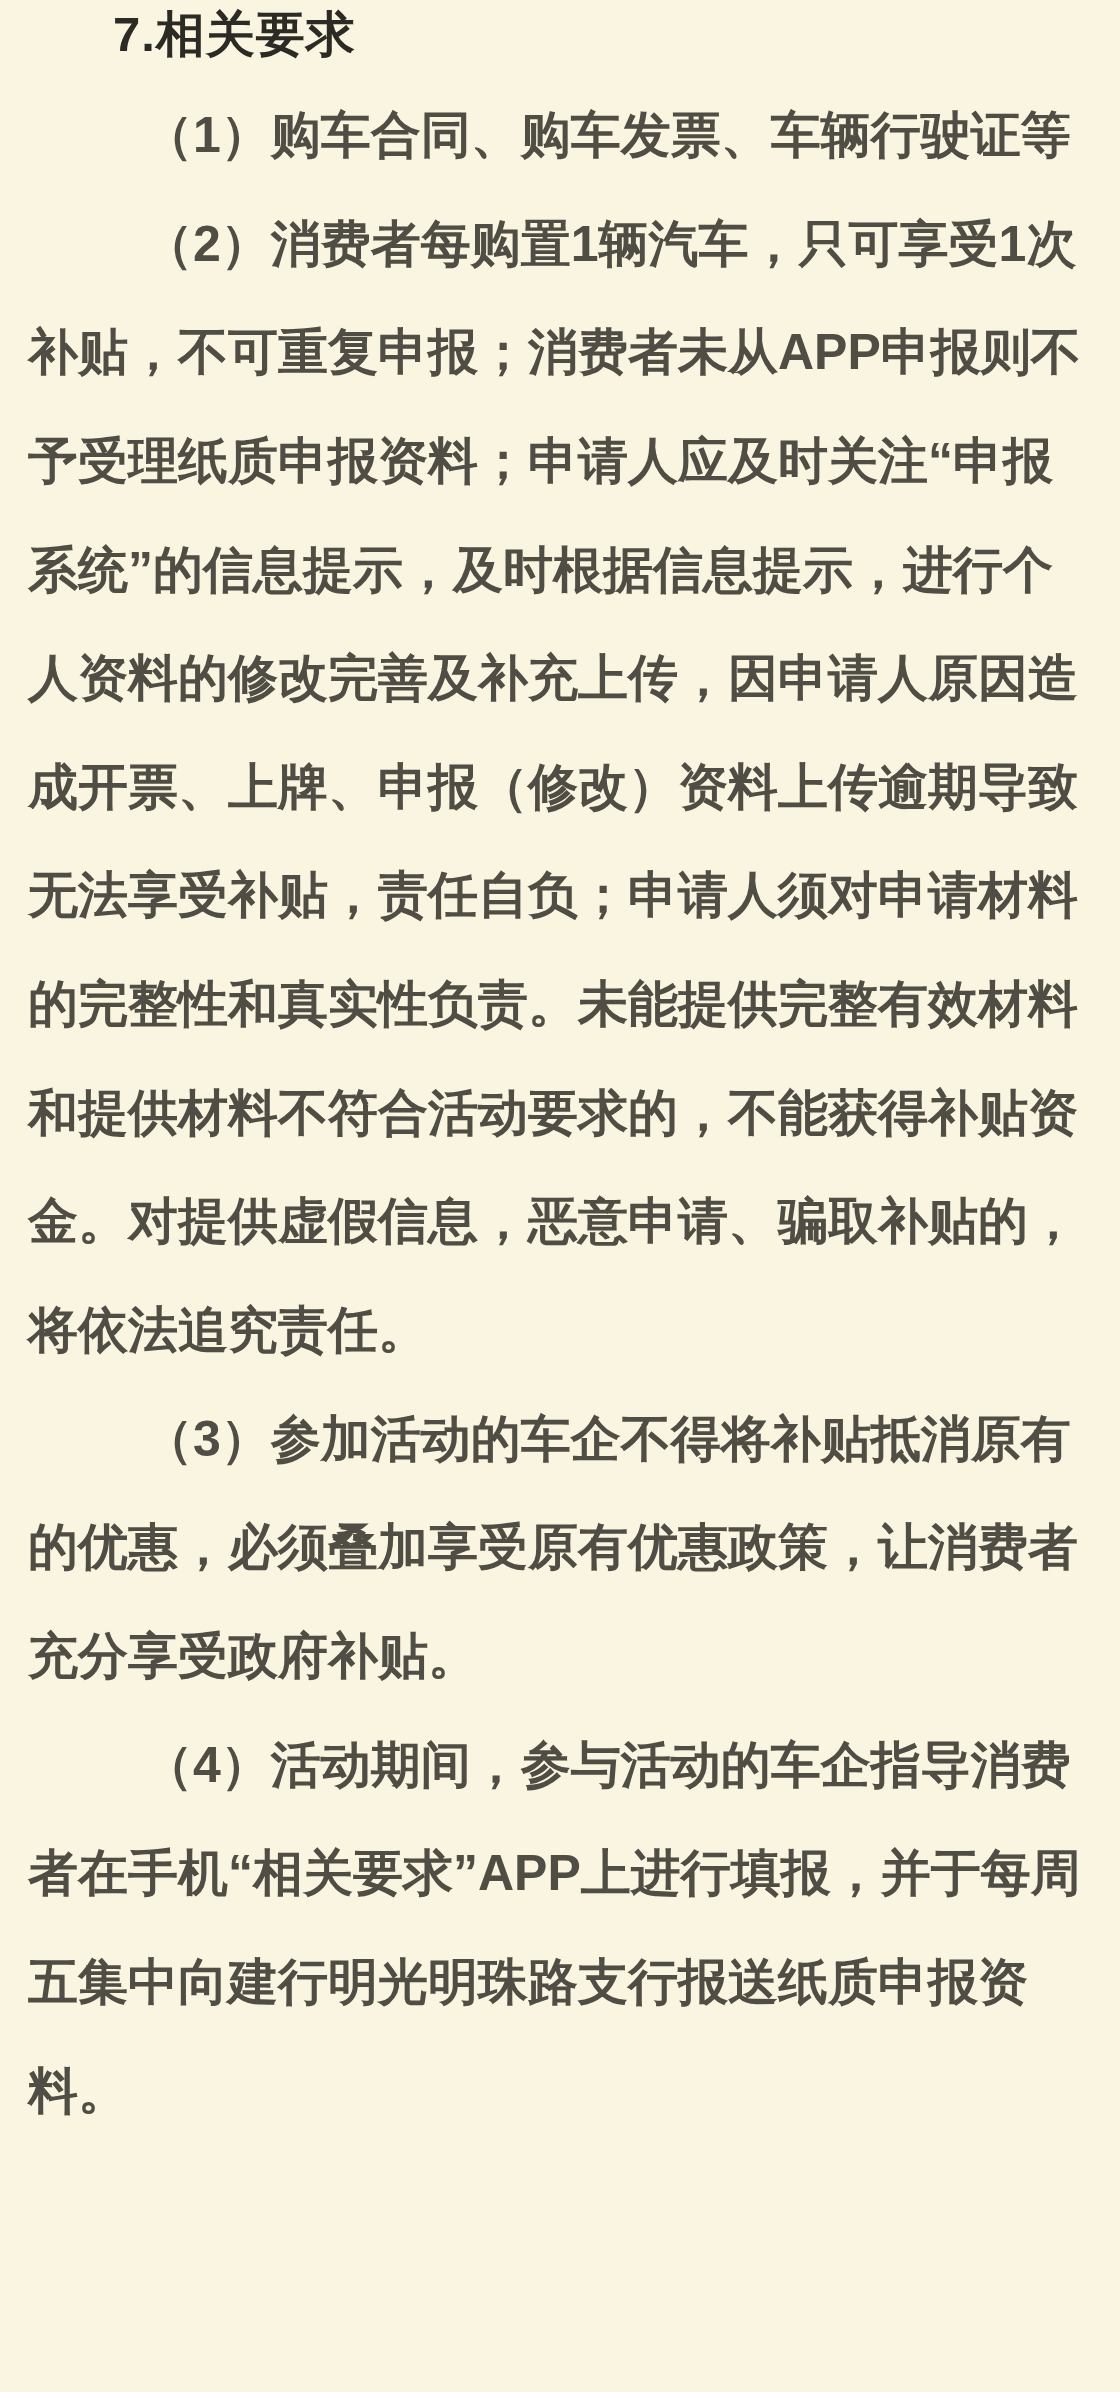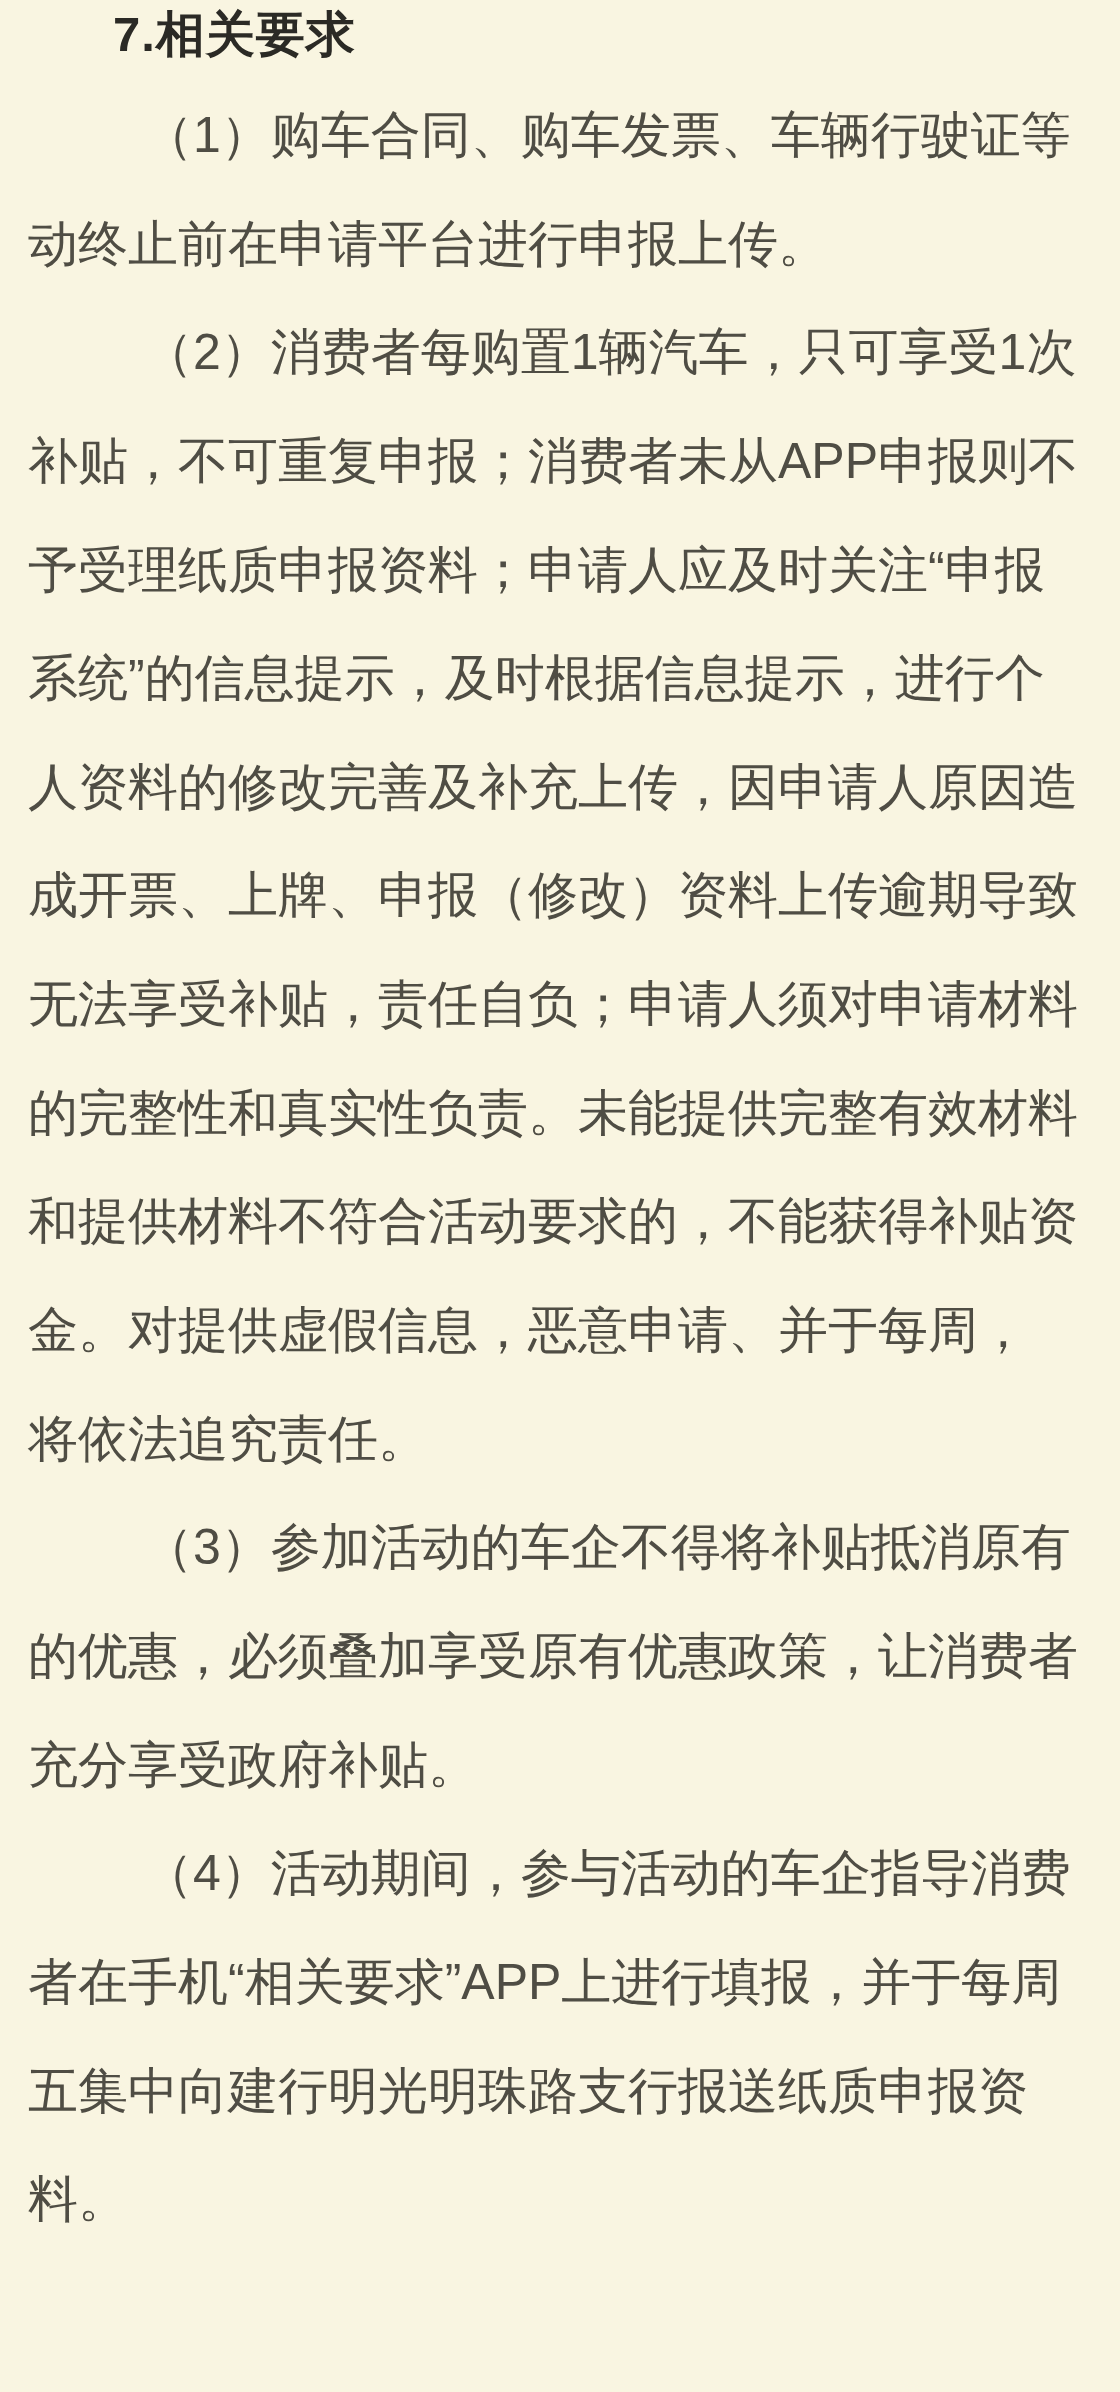--- a/index.html
+++ b/index.html
@@ -36,48 +36,47 @@
   .content {
     position: absolute;
     left: 28px;
     top: 81px;
     width: 1068px;
   }
   .line {
     height: 108.65px;
     line-height: 108.65px;
     font-size: 50px;
-    font-weight: 400;
+    font-weight: 700;
     letter-spacing: 0;
     color: var(--body-text);
     white-space: nowrap;
   }
   .line.indent {
     padding-left: 115px;
   }
 </style>
 </head>
 <body>
 
 <div class="page">
   <div class="heading">7.相关要求</div>
 
   <div class="content">
     <div class="line indent">（1）购车合同、购车发票、车辆行驶证等</div>
-    <div class="line">动终止前在申请平台进行申报上传。</div>
     <div class="line indent">（2）消费者每购置1辆汽车，只可享受1次</div>
     <div class="line">补贴，不可重复申报；消费者未从APP申报则不</div>
     <div class="line">予受理纸质申报资料；申请人应及时关注“申报</div>
     <div class="line">系统”的信息提示，及时根据信息提示，进行个</div>
     <div class="line">人资料的修改完善及补充上传，因申请人原因造</div>
     <div class="line">成开票、上牌、申报（修改）资料上传逾期导致</div>
     <div class="line">无法享受补贴，责任自负；申请人须对申请材料</div>
     <div class="line">的完整性和真实性负责。未能提供完整有效材料</div>
     <div class="line">和提供材料不符合活动要求的，不能获得补贴资</div>
-    <div class="line">金。对提供虚假信息，恶意申请、并于每周，</div>
+    <div class="line">金。对提供虚假信息，恶意申请、骗取补贴的，</div>
     <div class="line">将依法追究责任。</div>
     <div class="line indent">（3）参加活动的车企不得将补贴抵消原有</div>
     <div class="line">的优惠，必须叠加享受原有优惠政策，让消费者</div>
     <div class="line">充分享受政府补贴。</div>
     <div class="line indent">（4）活动期间，参与活动的车企指导消费</div>
     <div class="line">者在手机“相关要求”APP上进行填报，并于每周</div>
     <div class="line">五集中向建行明光明珠路支行报送纸质申报资</div>
     <div class="line">料。</div>
   </div>
 </div>

